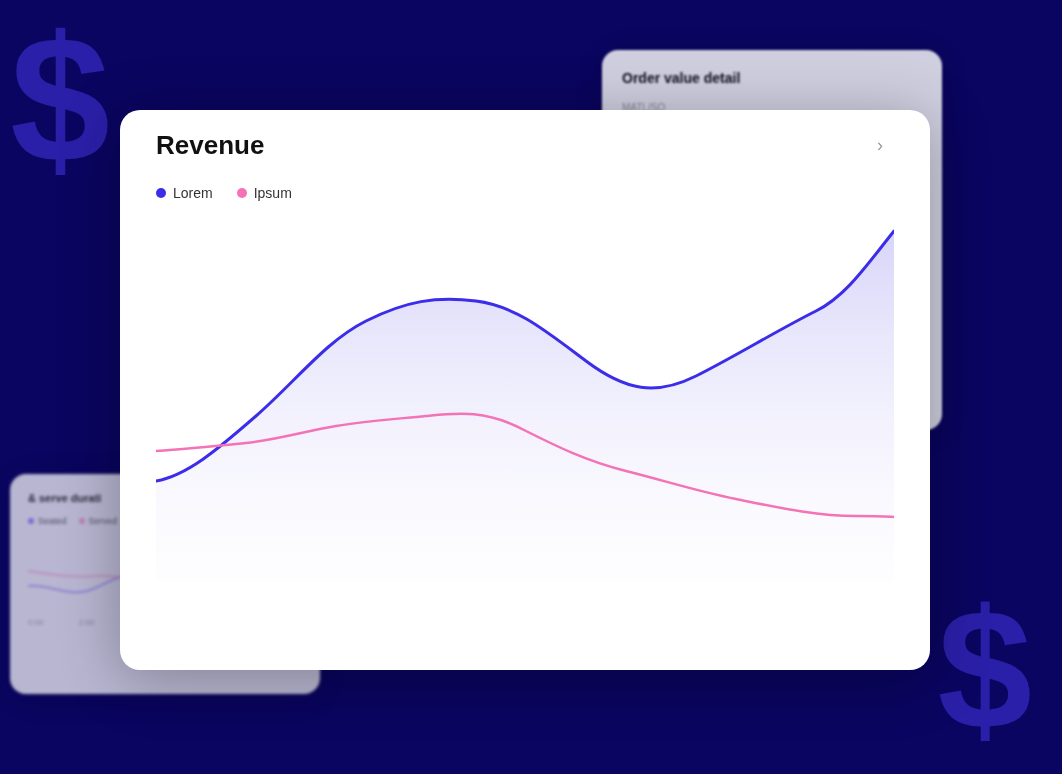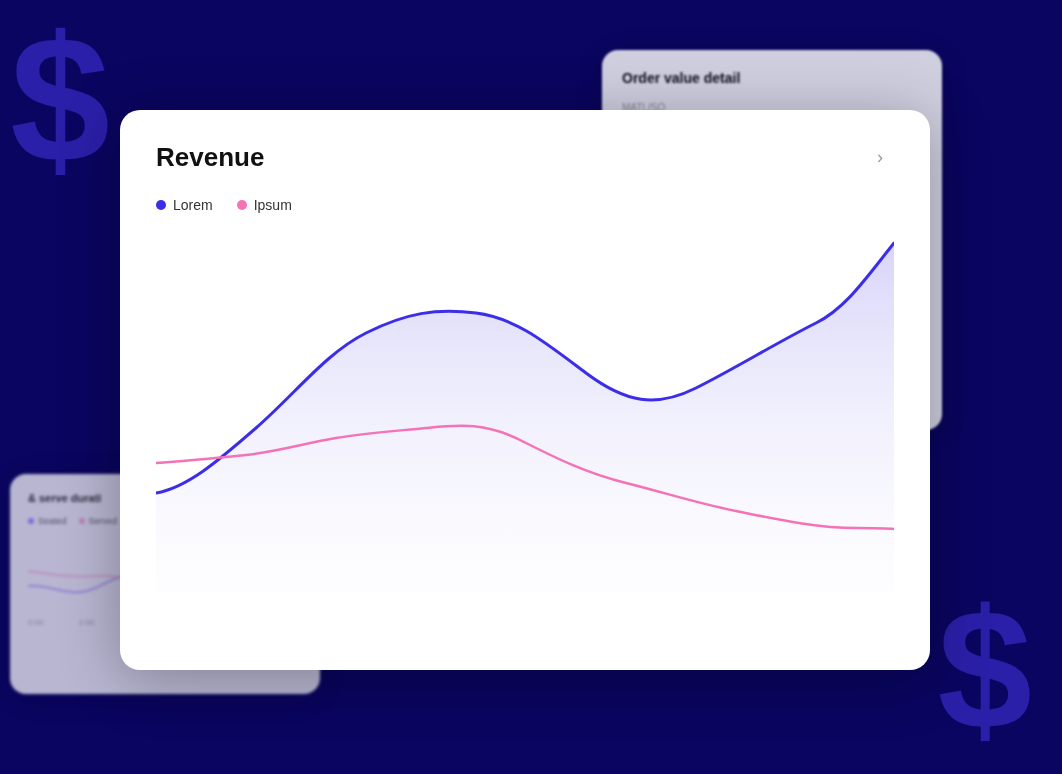--- a/index.html
+++ b/index.html
@@ -130,21 +130,21 @@
     
     .main-card {
       position: absolute;
       top: 110px;
       left: 120px;
       width: 810px;
       height: 560px;
       background: #ffffff;
       border-radius: 20px;
       box-shadow: 0 8px 60px rgba(0,0,0,0.3);
-      padding: 32px 36px 28px;
+      padding: 20px 36px 28px;
       z-index: 10;
     }
 
     .card-header {
       display: flex;
       justify-content: space-between;
       align-items: center;
       margin-bottom: 24px;
     }
 

